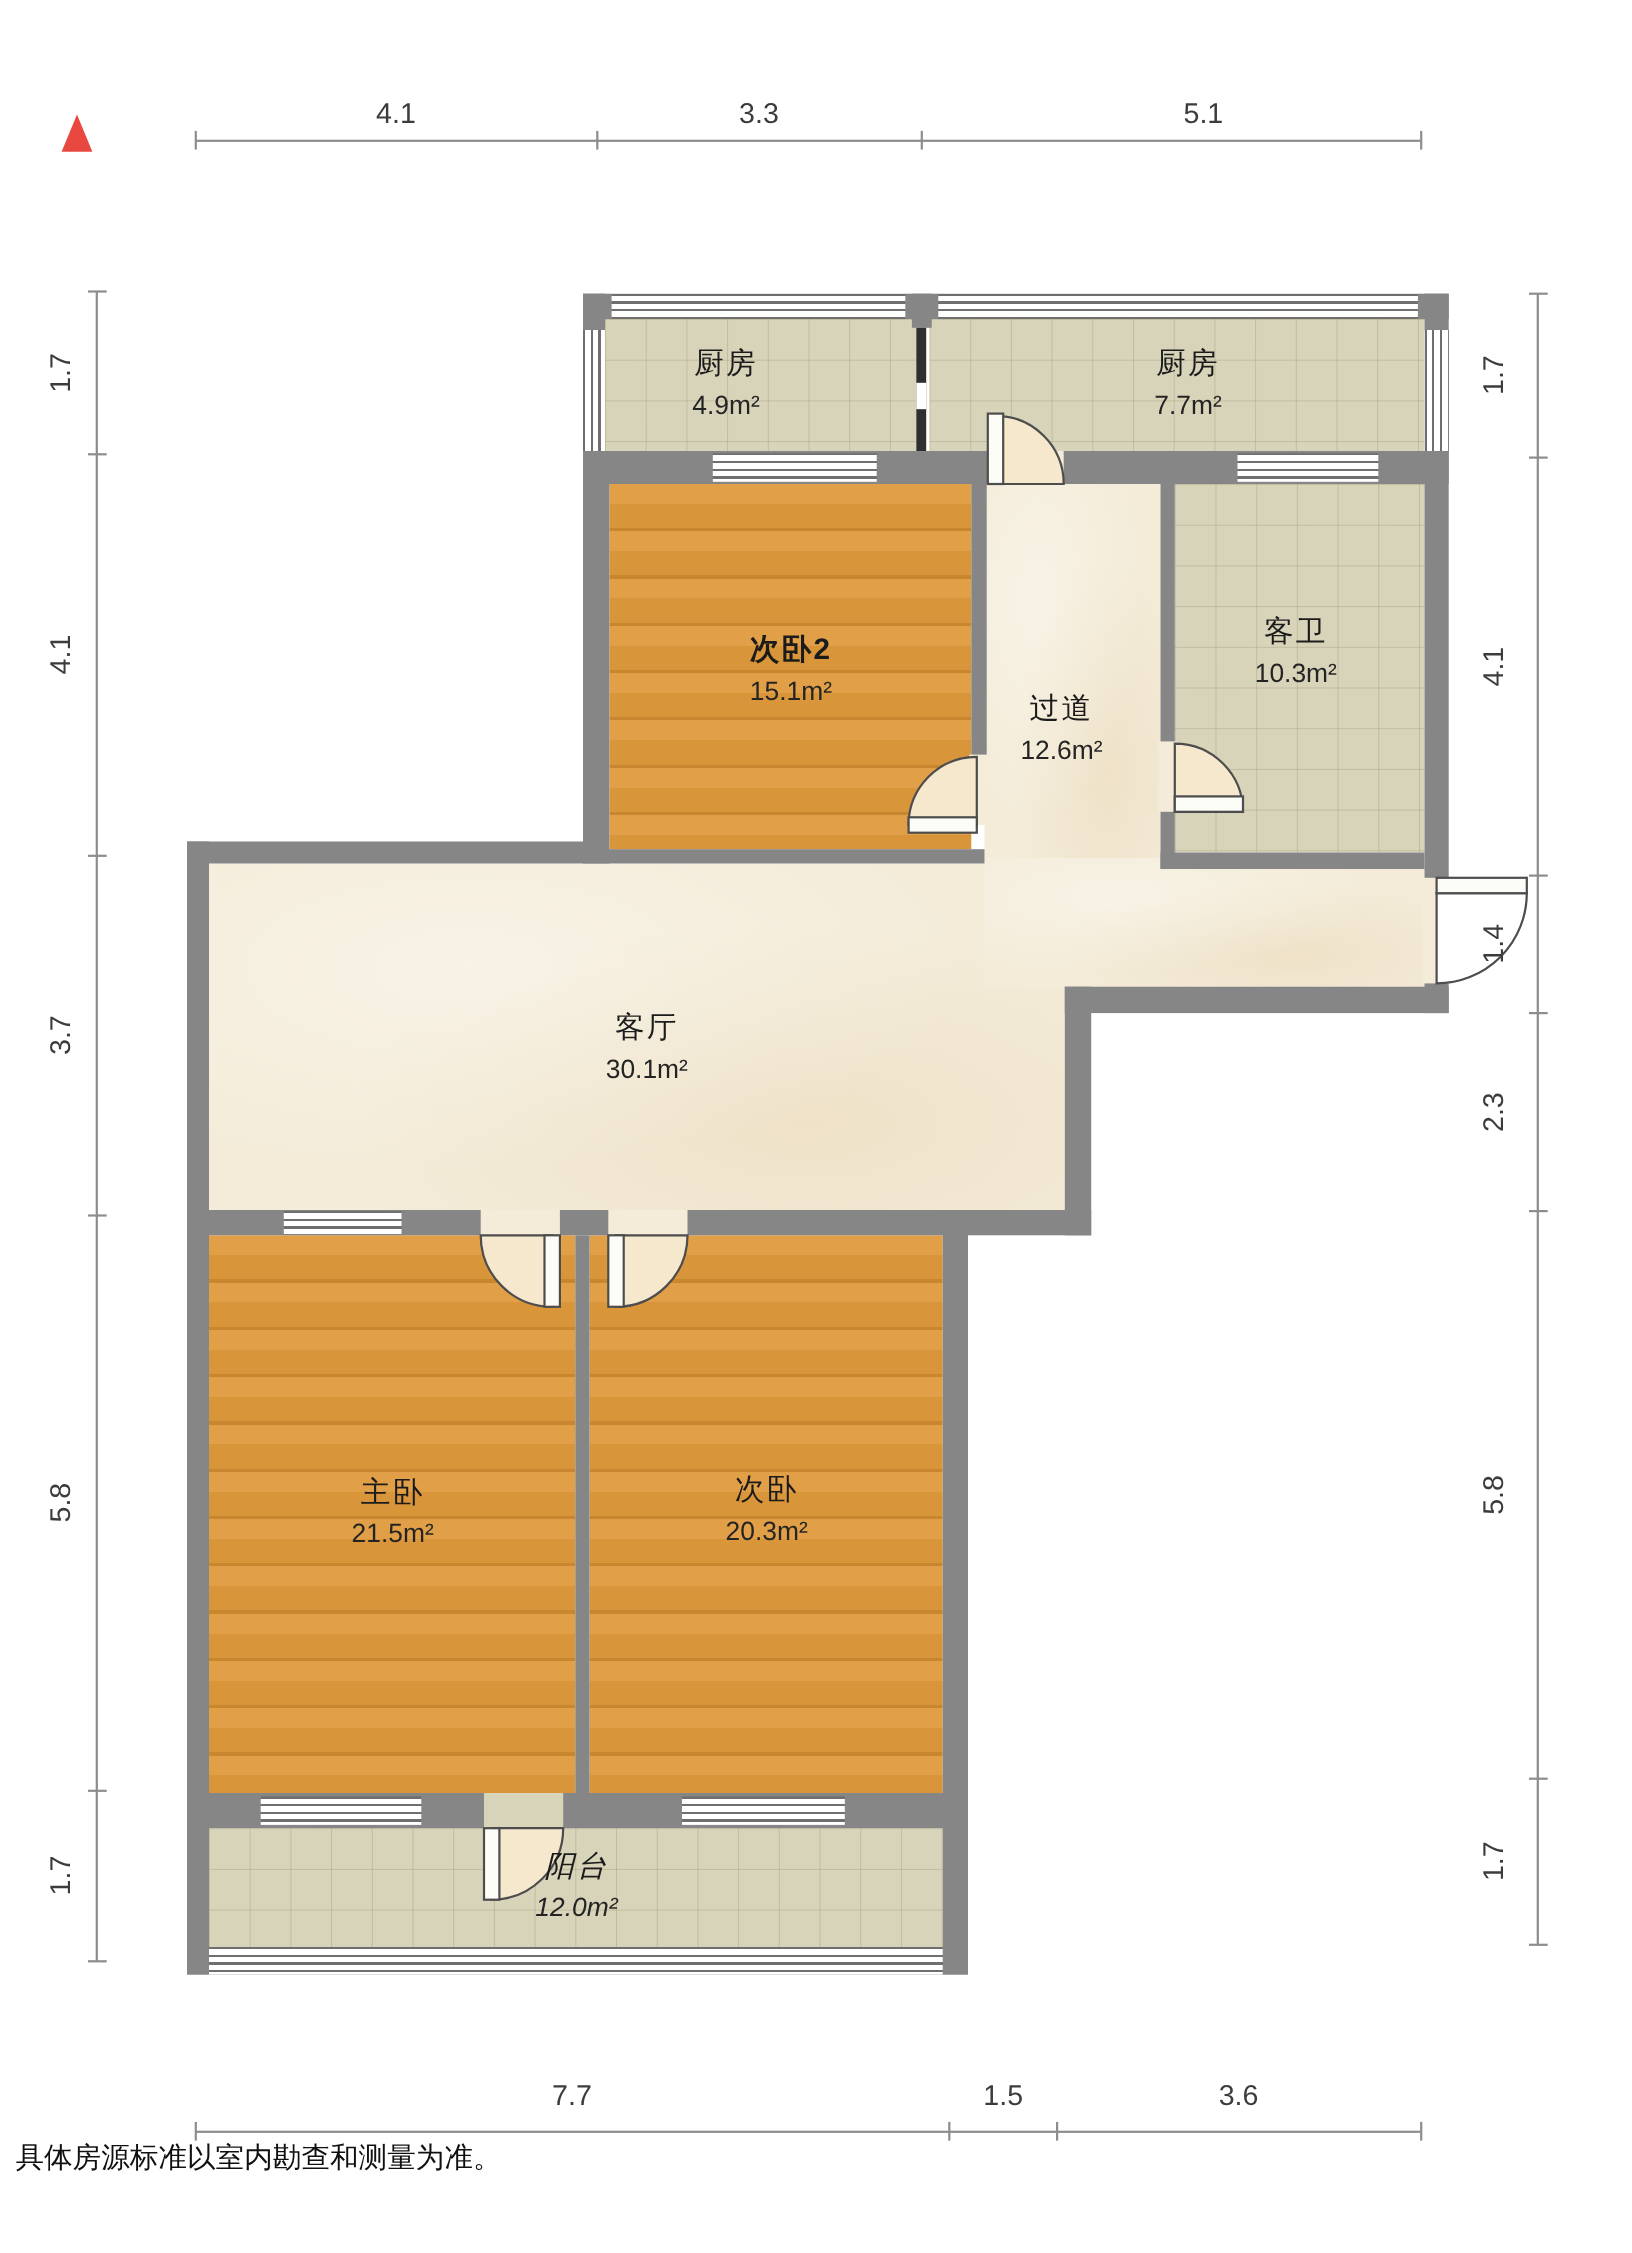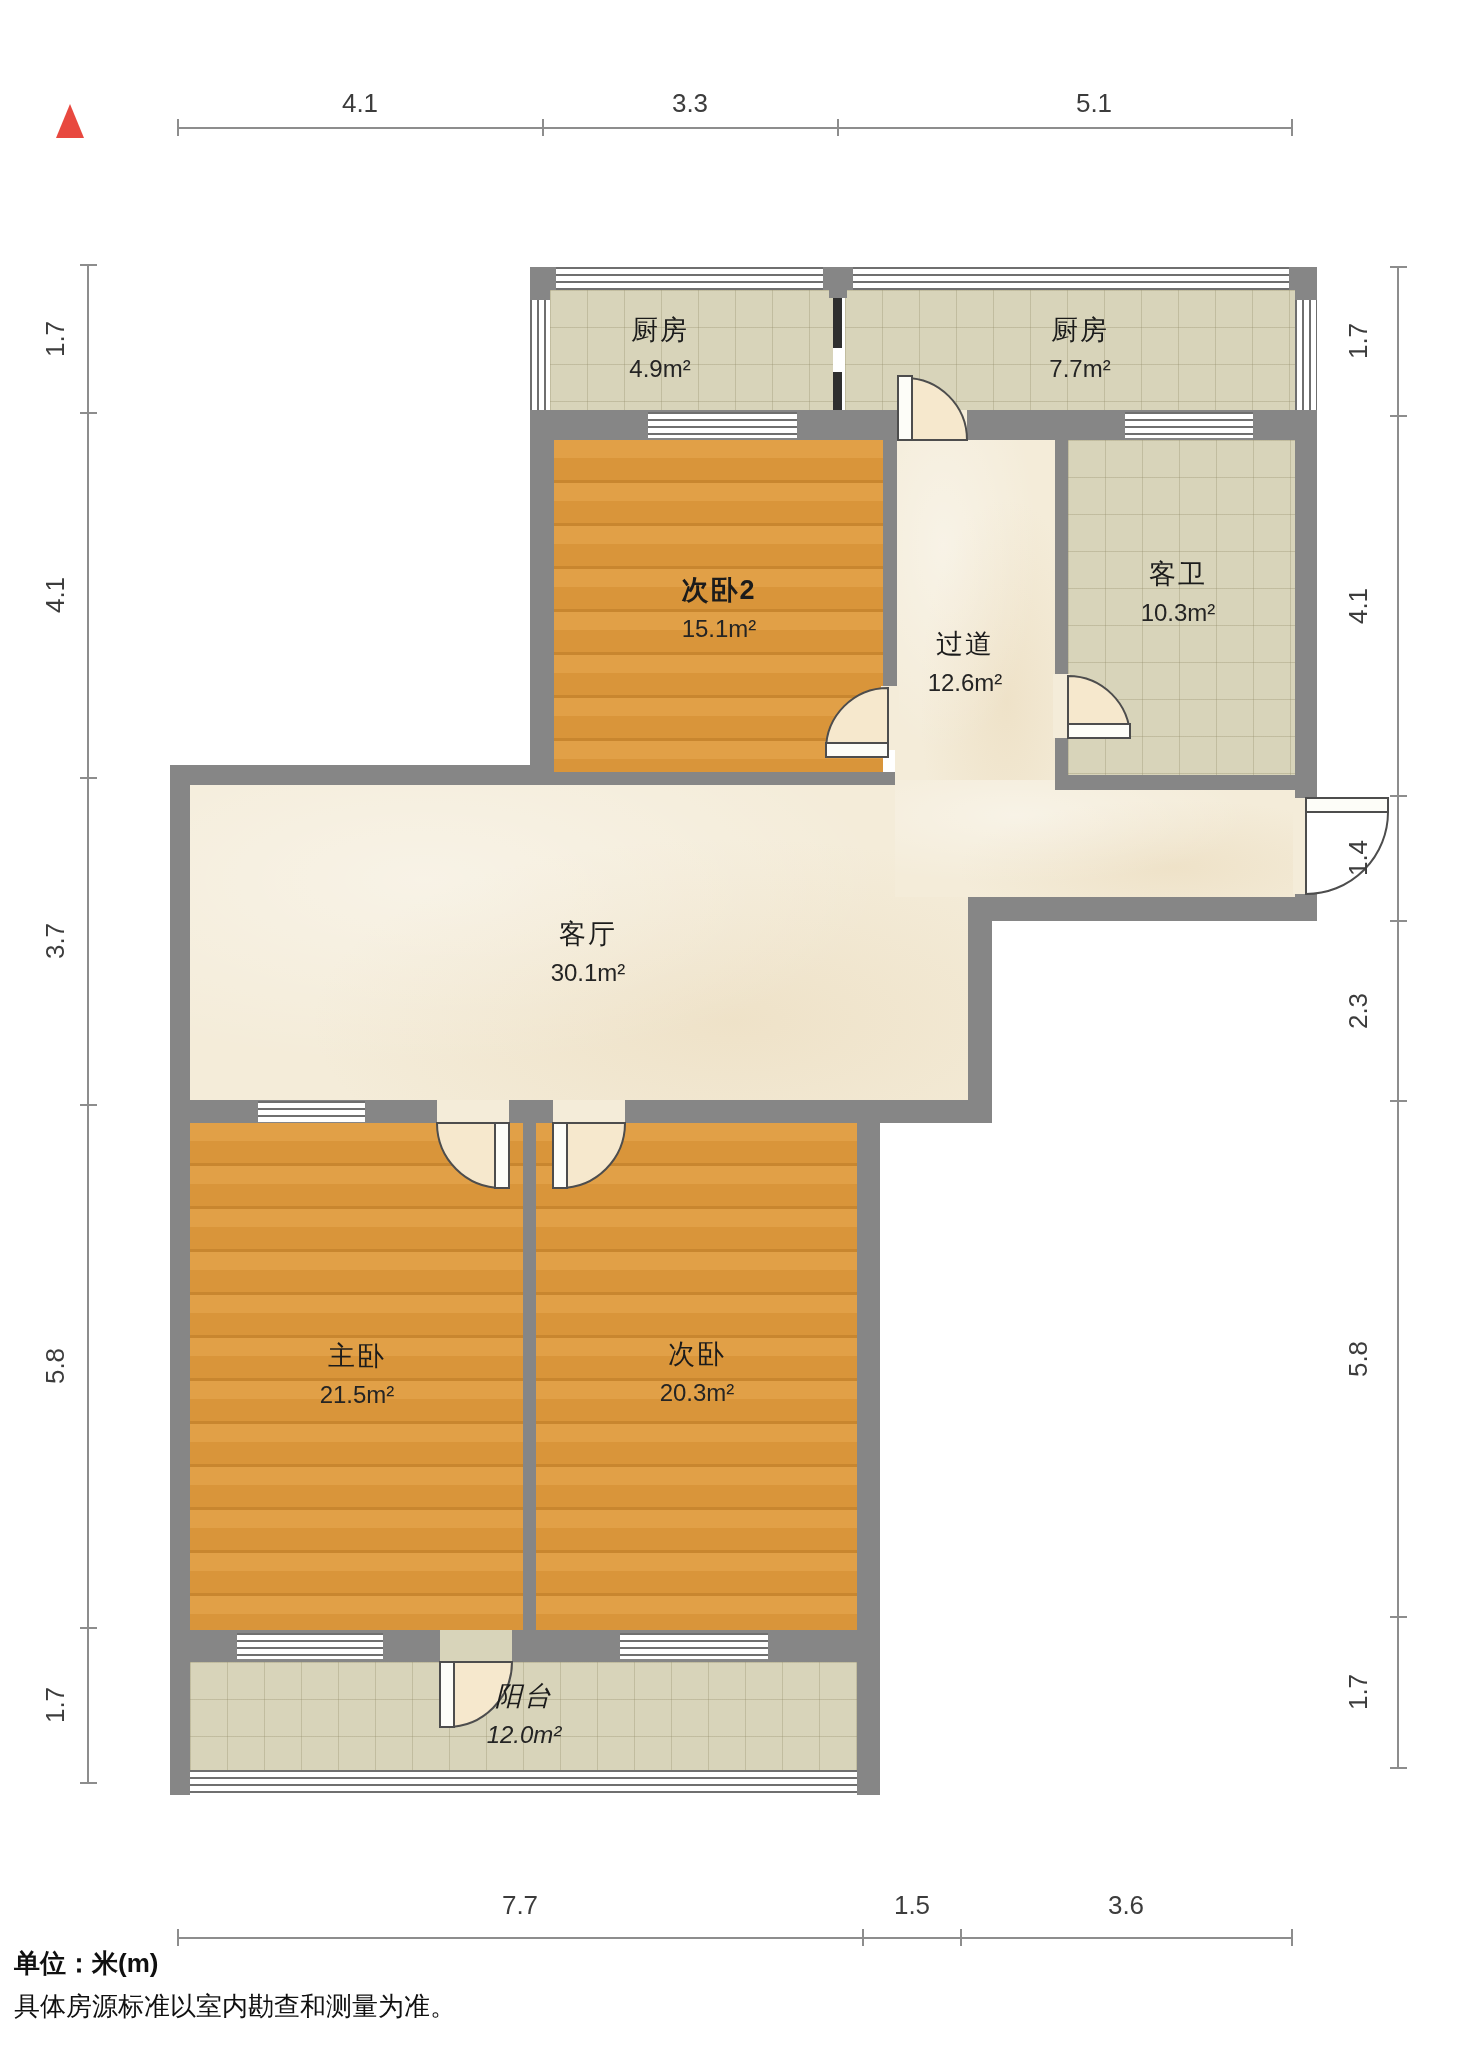--- a/index.html
+++ b/index.html
@@ -219,15 +219,14 @@
   <div class="abs tick-v" style="left:177px;top:1929px;"></div>
   <div class="abs tick-v" style="left:862px;top:1929px;"></div>
   <div class="abs tick-v" style="left:960px;top:1929px;"></div>
   <div class="abs tick-v" style="left:1291px;top:1929px;"></div>
   <span class="dim-label" style="left:520px;top:1905px;">7.7</span>
   <span class="dim-label" style="left:912px;top:1905px;">1.5</span>
   <span class="dim-label" style="left:1126px;top:1905px;">3.6</span>
 </div>
 
 <div class="notes">
-  <div class="unit">单位：米(m)</div>
   <div class="tip">具体房源标准以室内勘查和测量为准。</div>
 </div>
 
 </body></html>

